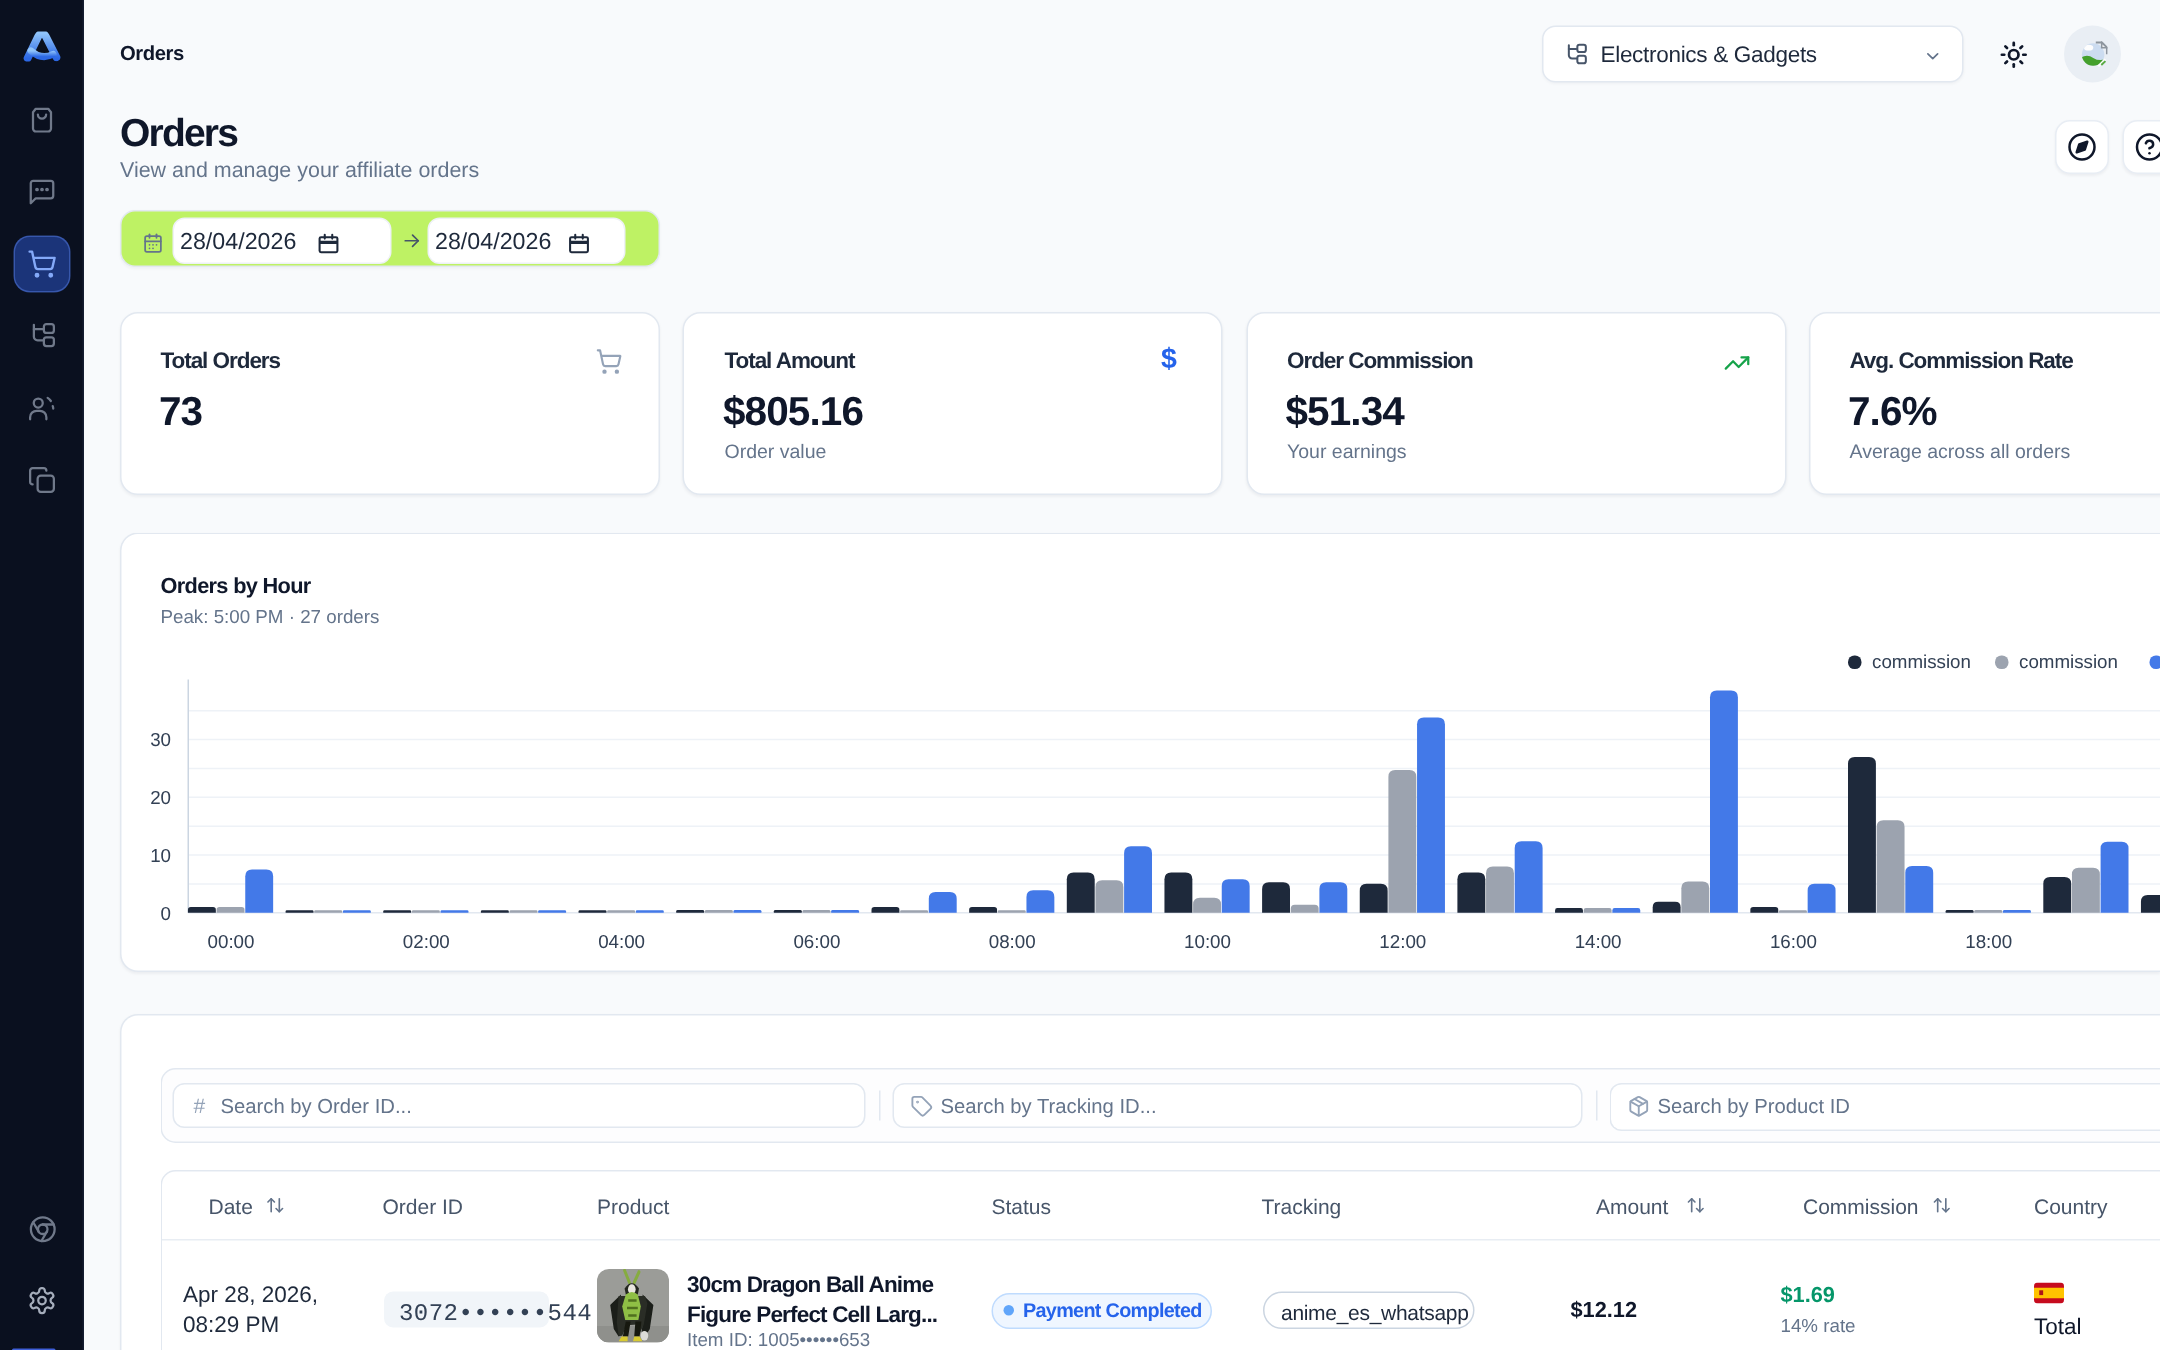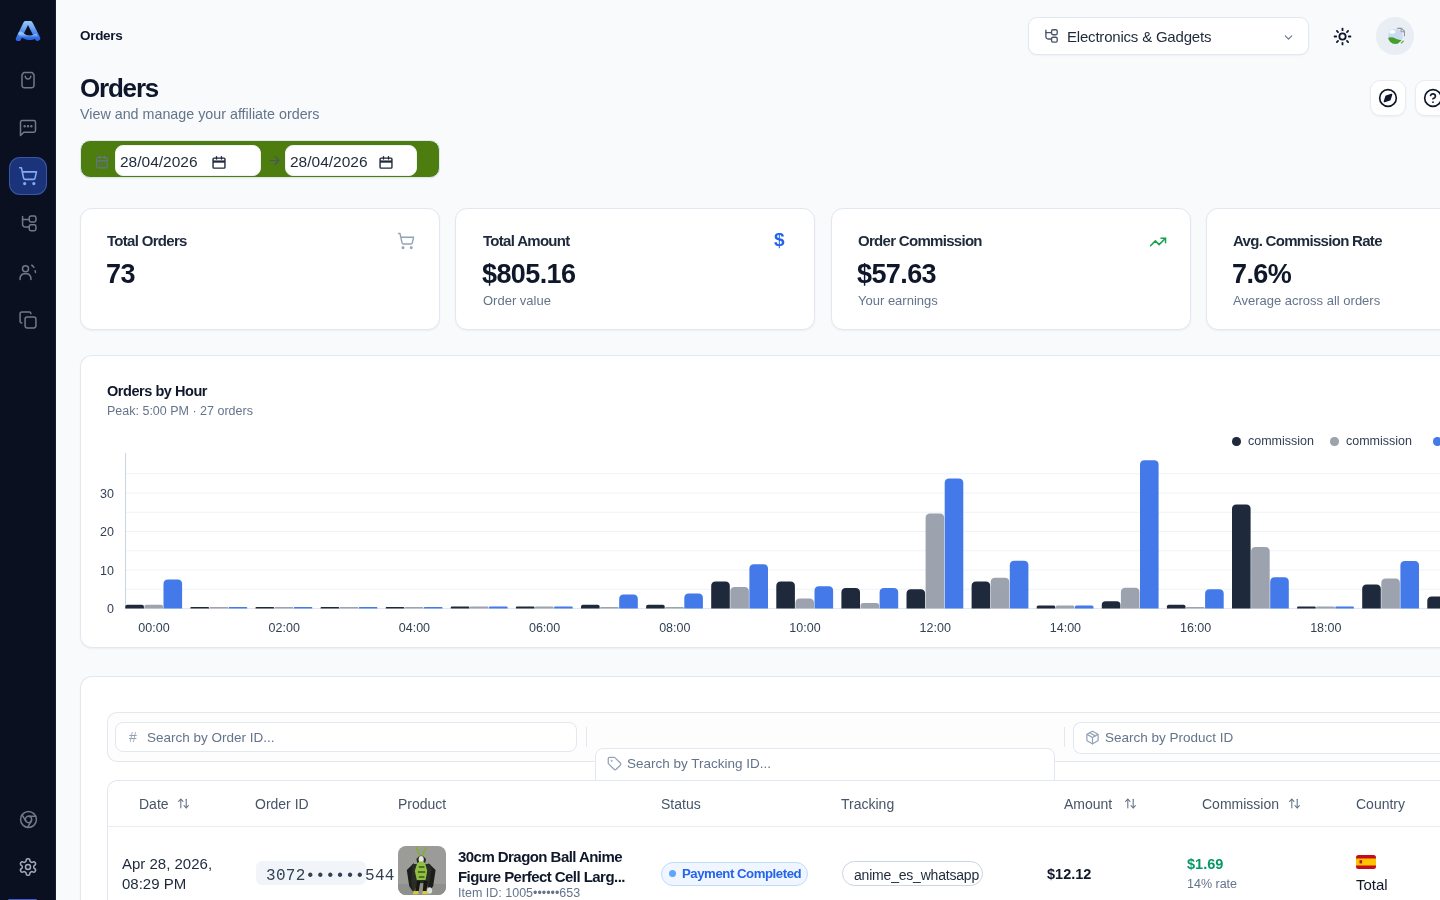--- a/index.html
+++ b/index.html
@@ -129,21 +129,21 @@
   <circle cx="12" cy="12" r="10"></circle>
     <path d="m16.2 7.8-2 6.3-6.4 2.1 2-6.3z" fill="currentColor"></path>
 </svg>
 <div class="ibox" style="left:1415px;top:80px;width:36px;height:36px;border-radius:10px;border-color:#e8edf4;box-shadow:0 1px 2px rgba(15,23,42,.05)"></div>
 <svg class="abs" style="left:1423px;top:88px;color:#0f172a" width="20" height="20" viewBox="0 0 24 24" fill="none" stroke="currentColor" stroke-width="2" stroke-linecap="round" stroke-linejoin="round">
   <circle cx="12" cy="12" r="10"></circle>
     <path d="M9.09 9a3 3 0 0 1 5.83 1c0 2-3 3-3 3"></path>
     <path d="M12 17h.01"></path>
 </svg>
 
-<div class="ibox" style="left:80px;top:140px;width:360px;height:38px;border-radius:10px;background:#4d7c0f;box-shadow:0 1px 2px rgba(15,23,42,.04)">
+<div class="ibox" style="left:80px;top:140px;width:360px;height:38px;border-radius:10px;background:#bef264;box-shadow:0 1px 2px rgba(15,23,42,.04)">
   <svg class="abs" style="left:14px;top:13.5px;color:#64748b" width="14" height="14" viewBox="0 0 24 24" fill="none" stroke="currentColor" stroke-width="2" stroke-linecap="round" stroke-linejoin="round">
     <rect x="3" y="4" width="18" height="18" rx="2"></rect>
       <path d="M8 2v4"></path>
       <path d="M16 2v4"></path>
       <path d="M3 10h18"></path>
       <path d="M8 14h.01"></path>
       <path d="M12 14h.01"></path>
       <path d="M16 14h.01"></path>
       <path d="M8 18h.01"></path>
       <path d="M12 18h.01"></path>
@@ -182,21 +182,21 @@
     <circle cx="19" cy="21" r="1"></circle>
   <path d="M2.05 2.05h2l2.66 12.42a2 2 0 0 0 2 1.58h9.78a2 2 0 0 0 1.95-1.57l1.65-7.43H5.12"></path>
 </svg>
 
 <div class="abs" style="left:483px;top:232px;font-size:15px;font-weight:600;letter-spacing:-.7px;color:#1e293b">Total Amount</div>
 <div class="abs" style="left:482px;top:259px;font-size:27px;font-weight:700;letter-spacing:-.6px;color:#0f172a">$805.16</div>
 <div class="abs" style="left:483px;top:293px;font-size:13px;color:#64748b">Order value</div>
 <div class="abs" style="left:774px;top:229px;font-size:19px;font-weight:700;color:#2563eb">$</div>
 
 <div class="abs" style="left:858px;top:232px;font-size:15px;font-weight:600;letter-spacing:-.7px;color:#1e293b">Order Commission</div>
-<div class="abs" style="left:857px;top:259px;font-size:27px;font-weight:700;letter-spacing:-.6px;color:#0f172a">$57.63</div>
+<div class="abs" style="left:857px;top:259px;font-size:27px;font-weight:700;letter-spacing:-.6px;color:#0f172a">$51.34</div>
 <div class="abs" style="left:858px;top:293px;font-size:13px;color:#64748b">Your earnings</div>
 <svg class="abs" style="left:1149px;top:233px;color:#16a34a" width="18" height="18" viewBox="0 0 24 24" fill="none" stroke="currentColor" stroke-width="2" stroke-linecap="round" stroke-linejoin="round">
   <polyline points="22 7 13.5 15.5 8.5 10.5 2 17"></polyline>
     <polyline points="16 7 22 7 22 13"></polyline>
 </svg>
 
 <div class="abs" style="left:1233px;top:232px;font-size:15px;font-weight:600;letter-spacing:-.7px;color:#1e293b">Avg. Commission Rate</div>
 <div class="abs" style="left:1232px;top:259px;font-size:27px;font-weight:700;letter-spacing:-.6px;color:#0f172a">7.6%</div>
 <div class="abs" style="left:1233px;top:293px;font-size:13px;color:#64748b">Average across all orders</div>
 
@@ -300,21 +300,21 @@
 </svg>
 
 <div class="card" style="left:80px;top:676px;width:1360px;height:224px;border-radius:12px 0 0 0;border-right:none;border-bottom:none"></div>
 
 <div class="abs" style="left:107px;top:712px;width:1333px;height:50px;border:1px solid #e2e8f0;border-right:none;border-radius:10px 0 0 10px;background:#fdfdfe"></div>
 <div class="ibox" style="left:115px;top:722px;width:462px;height:30px;border-radius:8px">
   <div class="abs" style="left:13px;top:6px;font-size:14px;color:#94a3b8">#</div>
   <div class="abs" style="left:31px;top:7px;font-size:13.5px;color:#64748b">Search by Order ID...</div>
 </div>
 <div class="abs" style="left:586px;top:727px;width:1px;height:20px;background:#e2e8f0"></div>
-<div class="ibox" style="left:595px;top:748px;width:460px;height:46px;border-radius:8px">
+<div class="ibox" style="left:595px;top:722px;width:460px;height:30px;border-radius:8px">
   <svg class="abs" style="left:11px;top:7px;color:#94a3b8" width="15" height="15" viewBox="0 0 24 24" fill="none" stroke="currentColor" stroke-width="2" stroke-linecap="round" stroke-linejoin="round">
       <path d="M12.586 2.586A2 2 0 0 0 11.172 2H4a2 2 0 0 0-2 2v7.172a2 2 0 0 0 .586 1.414l8.704 8.704a2.426 2.426 0 0 0 3.42 0l6.58-6.58a2.426 2.426 0 0 0 0-3.42z"></path>
       <circle cx="7.5" cy="7.5" r=".5" fill="currentColor"></circle>
     </svg>
   <div class="abs" style="left:31px;top:7px;font-size:13.5px;color:#64748b">Search by Tracking ID...</div>
 </div>
 <div class="abs" style="left:1064px;top:727px;width:1px;height:20px;background:#e2e8f0"></div>
 <div class="ibox" style="left:1073px;top:722px;width:367px;height:32px;border-radius:8px 0 0 8px;border-right:none">
   <svg class="abs" style="left:11px;top:7px;color:#94a3b8" width="15" height="15" viewBox="0 0 24 24" fill="none" stroke="currentColor" stroke-width="2" stroke-linecap="round" stroke-linejoin="round">
       <path d="M11 21.73a2 2 0 0 0 2 0l7-4A2 2 0 0 0 21 16V8a2 2 0 0 0-1-1.73l-7-4a2 2 0 0 0-2 0l-7 4A2 2 0 0 0 3 8v8a2 2 0 0 0 1 1.73z"></path>

